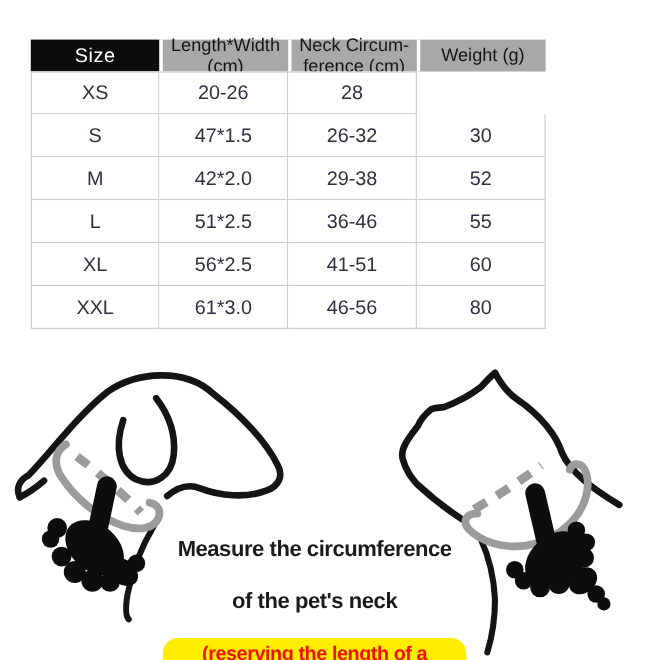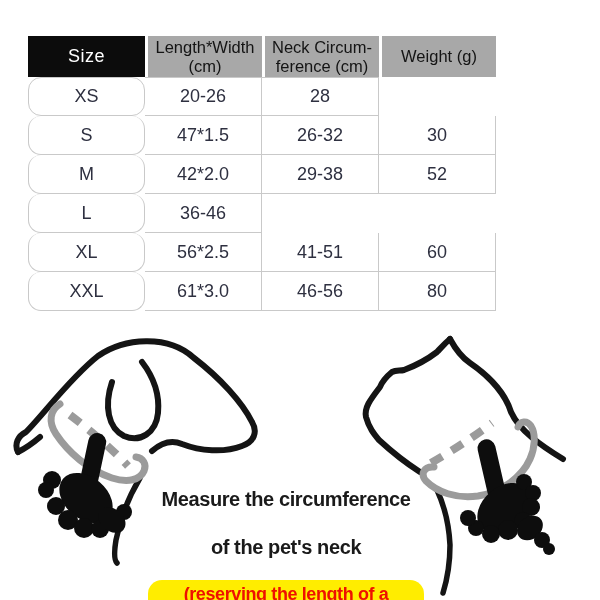--- a/index.html
+++ b/index.html
@@ -5,35 +5,35 @@
   html,body { margin:0; padding:0; background:#fff; }
   .stage {
     position:relative; width:600px; height:600px; background:#ffffff;
     font-family:"Liberation Sans", sans-serif; overflow:hidden;
   }
 
   
   .size-table { position:absolute; left:28px; top:36px; width:468px; }
   .t-row { display:grid; grid-template-columns:117px 117px 117px 117px; }
   .th {
-    box-sizing:border-box; height:41px;
+    box-sizing:border-box; height:29px;
     display:flex; align-items:center; justify-content:center;
     text-align:center; font-size:16.5px; line-height:1.12;
     background:#a8a8a8; color:#141414; white-space:pre-line;
   }
   .th.first { background:#0c0c0c; color:#ffffff; font-size:18px; letter-spacing:0.5px; }
   .th.gap { border-left:3px solid #ffffff; }
   .td {
     box-sizing:border-box; height:39px;
     display:flex; align-items:center; justify-content:center;
     font-size:18px; color:#2e3040;
     border-right:1px solid #c9c9c9; border-bottom:1px solid #c9c9c9;
     background:#ffffff;
   }
-  .td.c0 { border-left:1px solid #c9c9c9;border-radius:13px; }
+  .td.c0 { border-left:1px solid #c9c9c9; }
   .t-row.first-data .td { border-top:1px solid #c9c9c9; }
 
   
   .illustration { position:absolute; left:0; top:330px; width:600px; height:270px; }
   .measure-text {
     position:absolute; left:148px; top:462px; width:276px;
     text-align:center; color:#1a1a1a; z-index:2;
   }
   .measure-line { font-size:20px; font-weight:bold; line-height:21px; letter-spacing:-0.4px;margin-top:27px; }
   .measure-note {
@@ -69,21 +69,23 @@
       <div class="td">30</div>
     </div>
     <div class="t-row">
       <div class="td c0">M</div>
       <div class="td">42*2.0</div>
       <div class="td">29-38</div>
       <div class="td">52</div>
     </div>
     <div class="t-row">
       <div class="td c0">L</div>
+      <div class="td">51*2.5</div>
       <div class="td">36-46</div>
+      <div class="td">55</div>
     </div>
     <div class="t-row">
       <div class="td c0">XL</div>
       <div class="td">56*2.5</div>
       <div class="td">41-51</div>
       <div class="td">60</div>
     </div>
     <div class="t-row">
       <div class="td c0">XXL</div>
       <div class="td">61*3.0</div>

